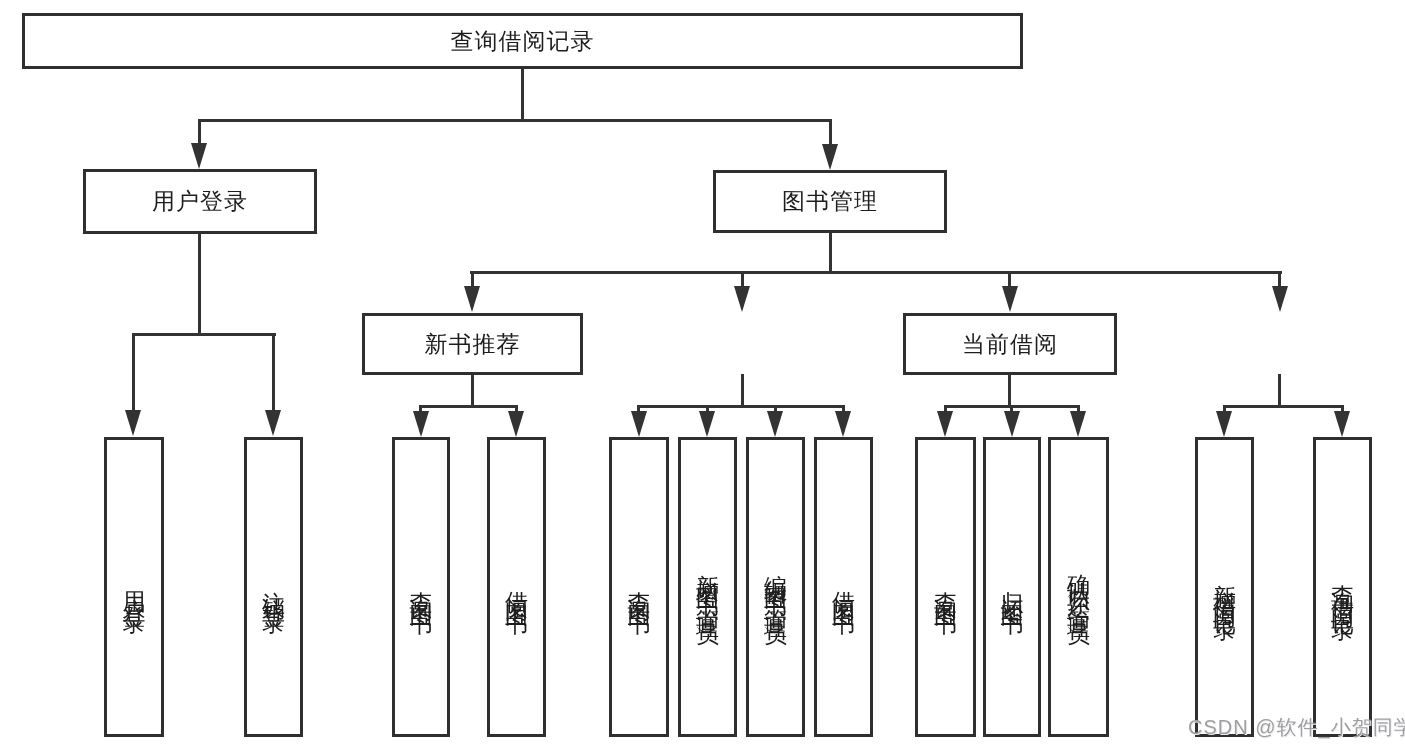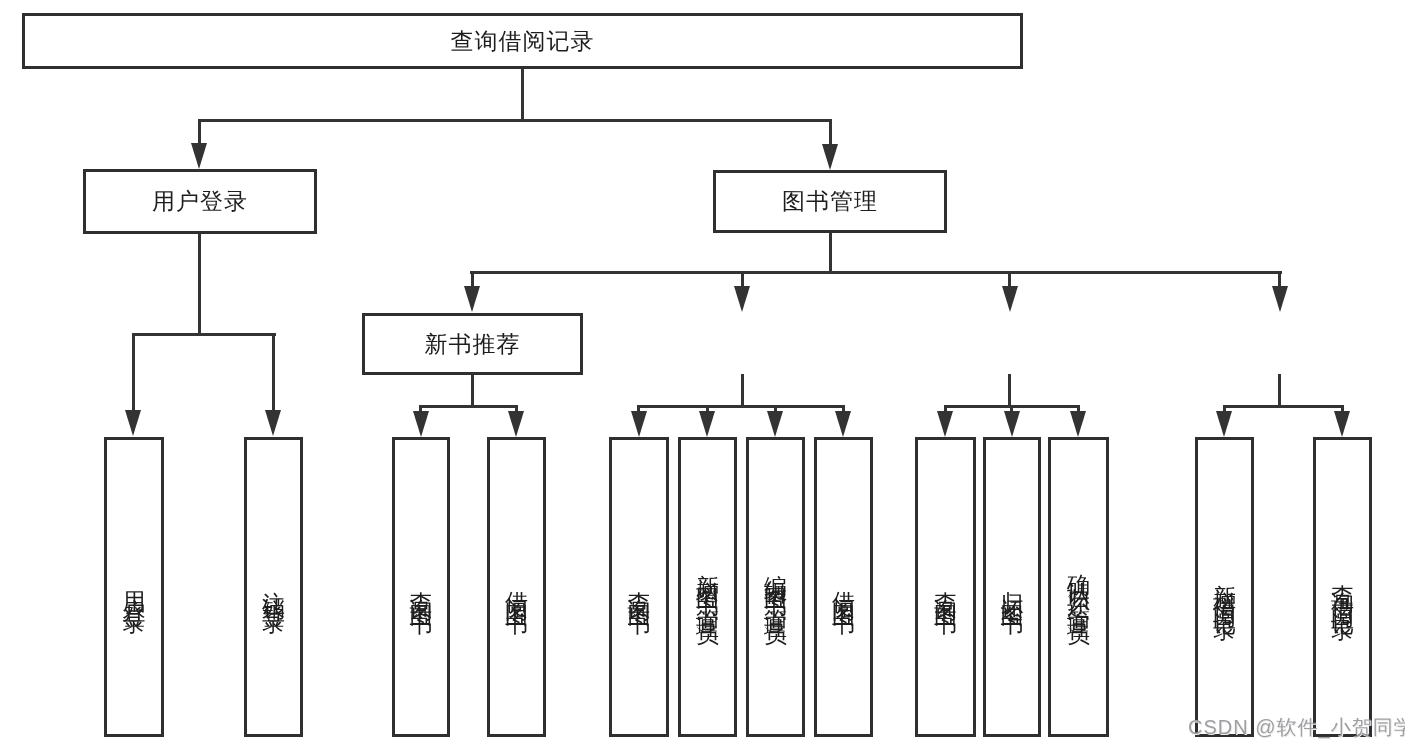--- a/index.html
+++ b/index.html
@@ -46,20 +46,23 @@
 
   <div class="box" style="left:713px;top:170px;width:234px;height:63px">
     <span class="hlabel">图书管理</span>
   </div>
 
   <div class="box" style="left:362px;top:313px;width:221px;height:62px">
     <span class="hlabel">新书推荐</span>
   </div>
 
 
+  <div class="box" style="left:903px;top:313px;width:214px;height:62px">
+    <span class="hlabel">当前借阅</span>
+  </div>
 
 
   <div class="box" style="left:104px;top:437px;width:60px;height:300px">
     <span class="vlabel">用户登录</span>
   </div>
   <div class="box" style="left:244px;top:437px;width:59px;height:300px">
     <span class="vlabel">注销登录</span>
   </div>
 
   <div class="box" style="left:392px;top:437px;width:58px;height:300px">

